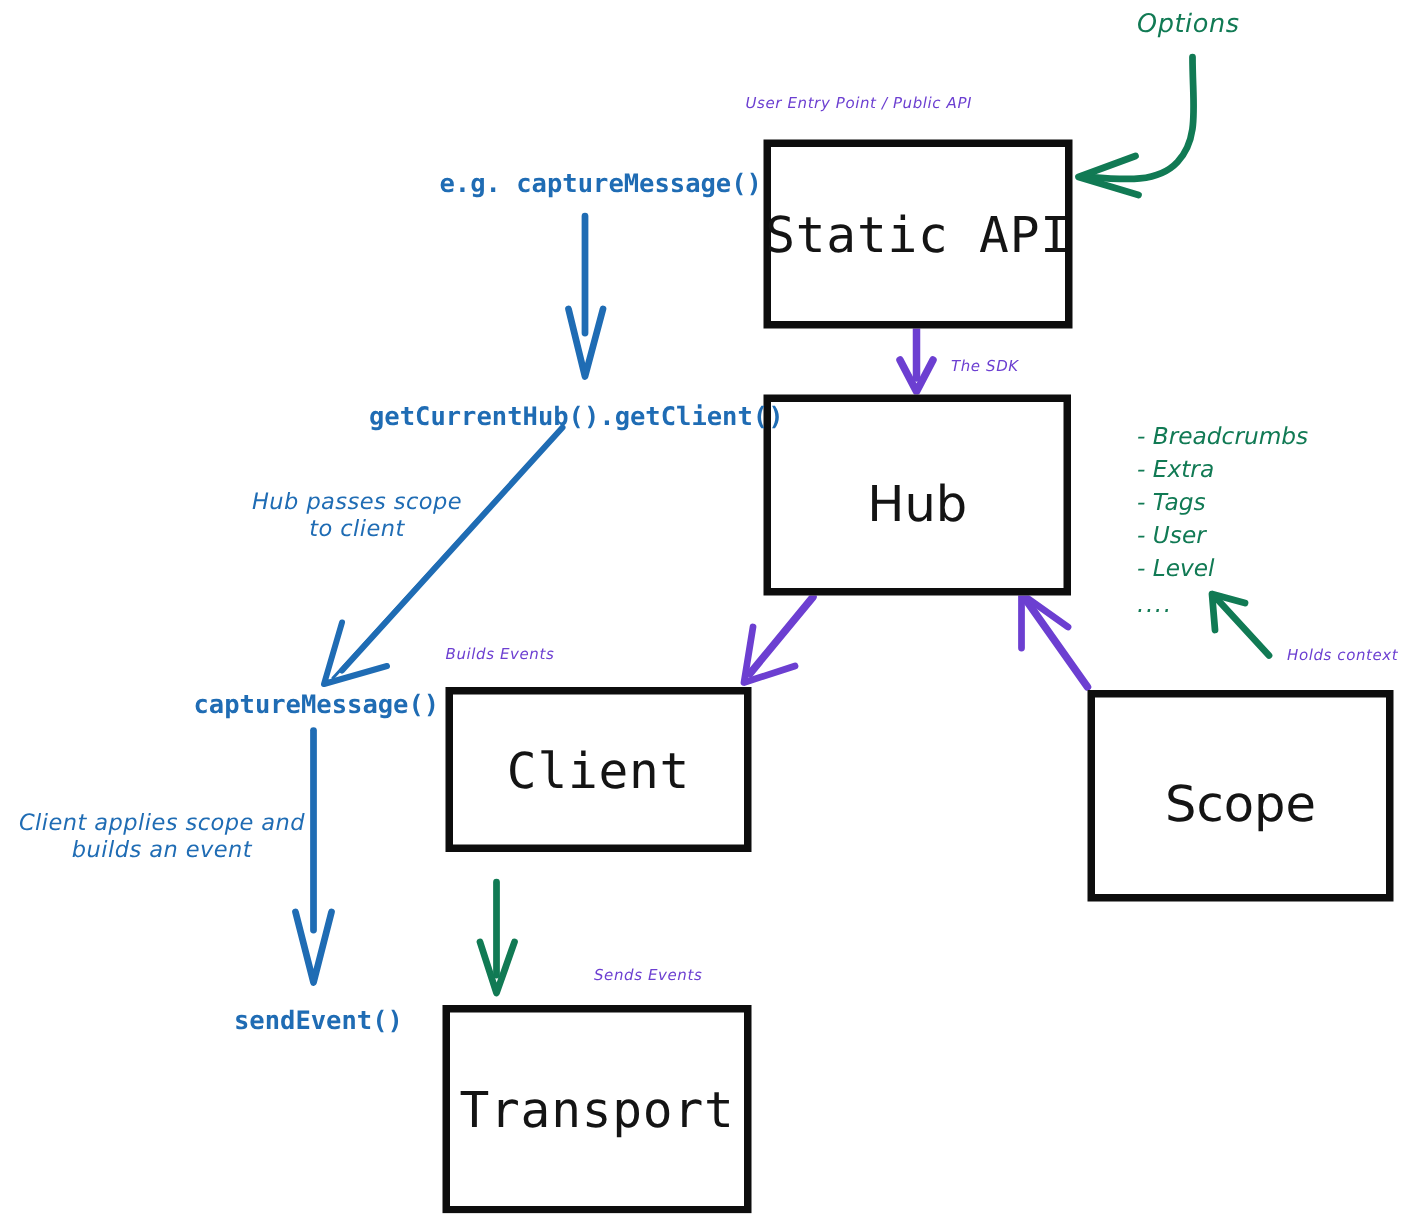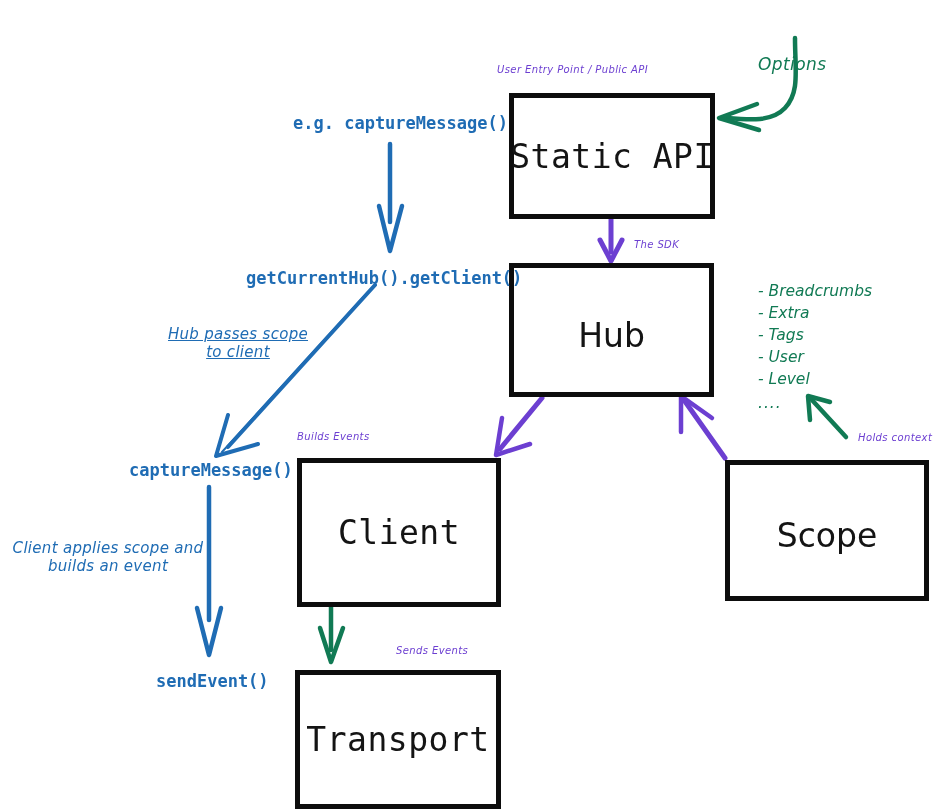--- a/index.html
+++ b/index.html
@@ -154,49 +154,49 @@
   </svg>
 
   <div class="node mono" style="left:509px; top:93px; width:206px; height:126px;">
     <span class="node-label">Static API</span>
   </div>
 
   <div class="node sans" style="left:509px; top:263px; width:205px; height:134px;">
     <span class="node-label">Hub</span>
   </div>
 
-  <div class="node mono" style="left:297px; top:458px; width:204px; height:149px;">
+  <div class="node mono" style="left:297px; top:458px; width:204px; height:110px;">
     <span class="node-label">Client</span>
   </div>
 
   <div class="node mono" style="left:295px; top:670px; width:206px; height:139px;">
     <span class="node-label">Transport</span>
   </div>
 
   <div class="node sans" style="left:725px; top:460px; width:204px; height:141px;">
     <span class="node-label">Scope</span>
   </div>
 
-  <div class="note note-green" style="left:758px; top:6px; font-size:17px;margin-top:48px;">Options</div>
+  <div class="note note-green" style="left:758px; top:6px; font-size:17px;">Options</div>
 
   <div class="note note-purple" style="left:497px; top:64px;">User Entry Point / Public API</div>
 
   <div class="note note-purple" style="left:634px; top:239px;">The SDK</div>
 
   <div class="note note-purple" style="left:297px; top:431px;">Builds Events</div>
 
   <div class="note note-purple" style="left:396px; top:645px;">Sends Events</div>
 
   <div class="note note-purple" style="left:830px; top:432px;margin-left:28px;">Holds context</div>
 
   <div class="note note-blue-mono" style="left:293px; top:113px;">e.g. captureMessage()</div>
 
   <div class="note note-blue-mono" style="left:246px; top:268px;">getCurrentHub().getClient()</div>
 
-  <div class="note note-blue-hand" style="left:163px; top:325px; width:150px; text-align:center;text-decoration:underline;">Hub passes scope
+  <div class="note note-blue-hand" style="left:163px; top:325px; width:150px; text-align:center;">Hub passes scope
 to client</div>
 
   <div class="note note-blue-mono" style="left:129px; top:460px;">captureMessage()</div>
 
   <div class="note note-blue-hand" style="left:8px; top:539px; width:200px; text-align:center;">Client applies scope and
 builds an event</div>
 
   <div class="note note-blue-mono" style="left:156px; top:671px;">sendEvent()</div>
 
   <div class="ctx-list" style="left:758px; top:280px;">

